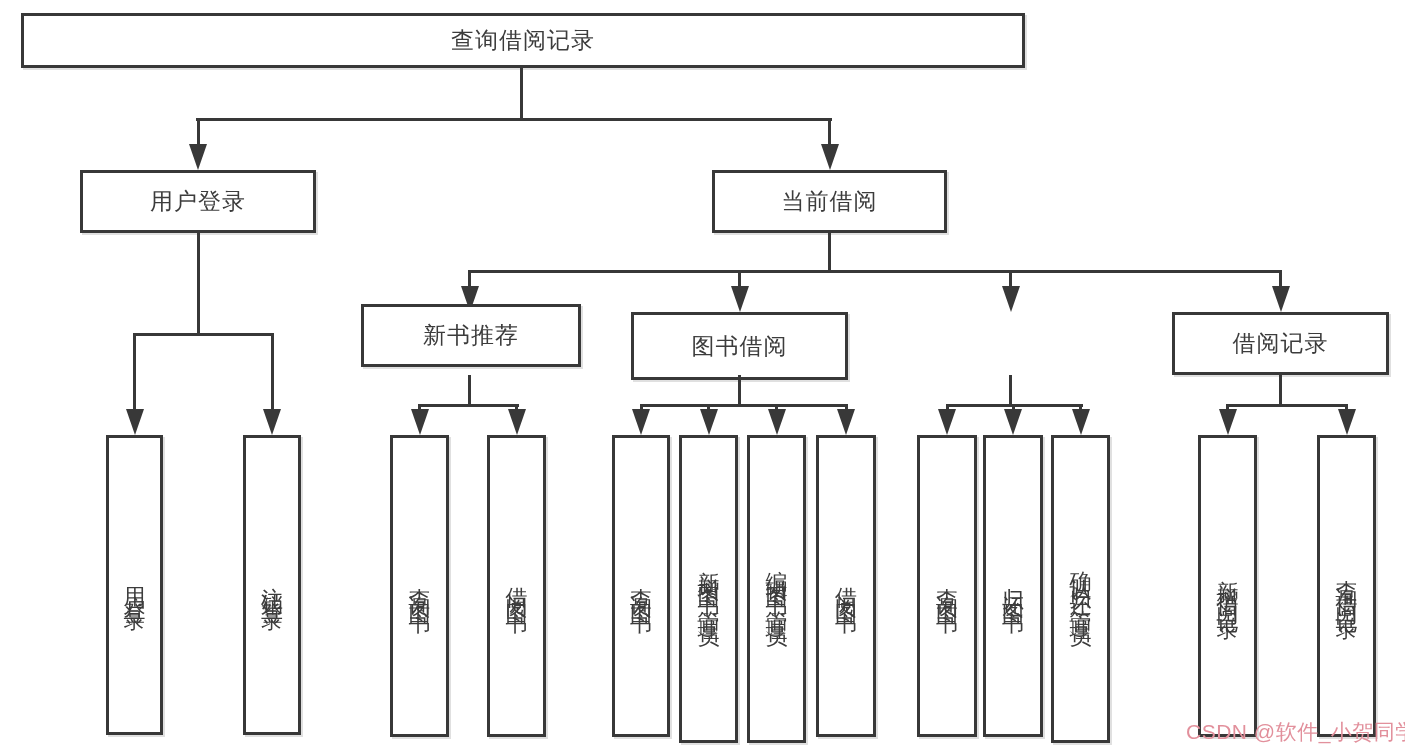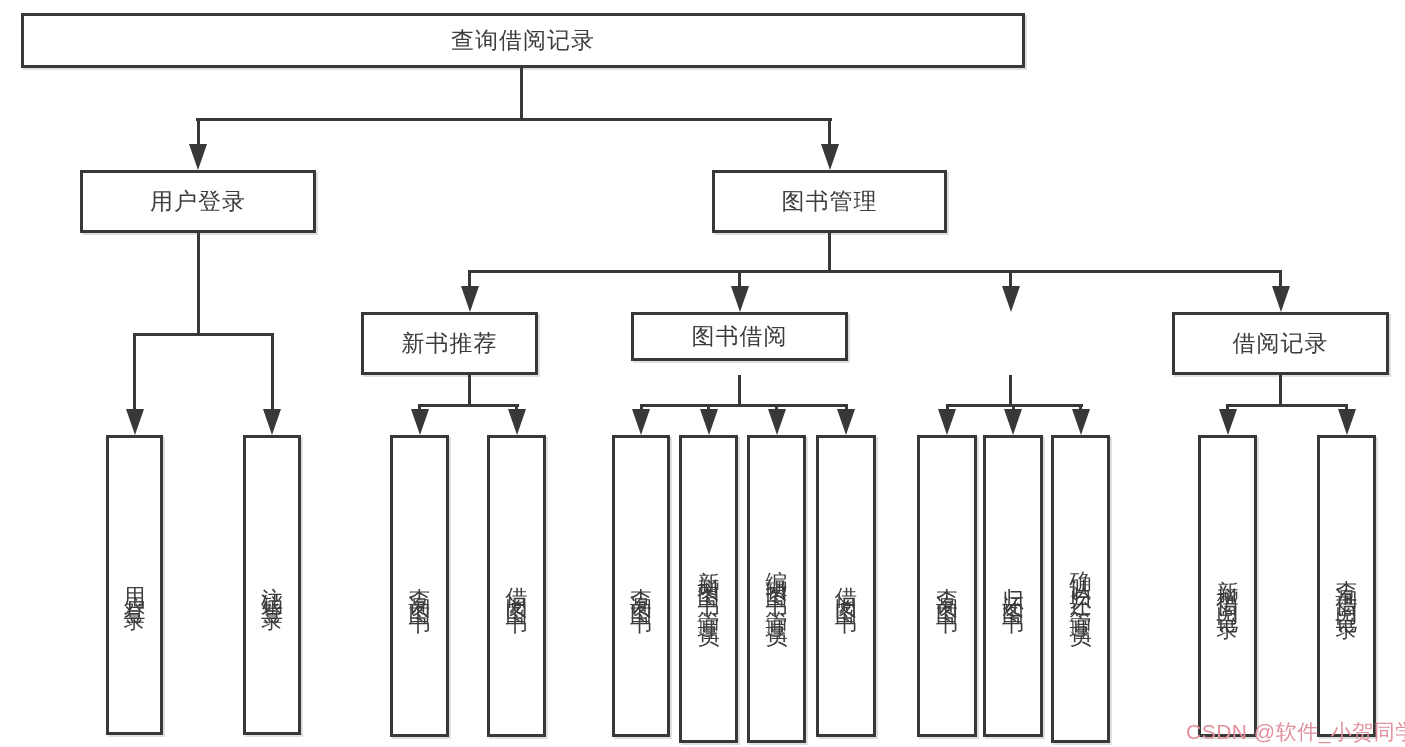--- a/index.html
+++ b/index.html
@@ -66,45 +66,45 @@
   <div class="hline" style="left:196px;top:118px;width:636px;"></div>
   <div class="vline" style="left:196.5px;top:118px;height:28px;"></div>
   <div class="arrow" style="left:189px;top:144px;"></div>
   <div class="vline" style="left:828px;top:118px;height:28px;"></div>
   <div class="arrow" style="left:820.5px;top:144px;"></div>
 
   <div class="box" style="left:80px;top:170px;width:236px;height:63px;">
     <span class="hlabel">用户登录</span>
   </div>
   <div class="box" style="left:712px;top:170px;width:235px;height:63px;">
-    <span class="hlabel">图书管理</span>
+    <span class="hlabel">当前借阅</span>
   </div>
 
   <div class="vline" style="left:196.5px;top:233px;height:103px;"></div>
   <div class="hline" style="left:133px;top:333px;width:141px;"></div>
   <div class="vline" style="left:133px;top:333px;height:78px;"></div>
   <div class="arrow" style="left:125.5px;top:409px;"></div>
   <div class="vline" style="left:270.5px;top:333px;height:78px;"></div>
   <div class="arrow" style="left:263px;top:409px;"></div>
 
   <div class="vline" style="left:828px;top:233px;height:40px;"></div>
   <div class="hline" style="left:468px;top:270px;width:814px;"></div>
   <div class="vline" style="left:468px;top:270px;height:18px;"></div>
   <div class="arrow" style="left:460.5px;top:286px;"></div>
   <div class="vline" style="left:738px;top:270px;height:18px;"></div>
   <div class="arrow" style="left:730.5px;top:286px;"></div>
   <div class="vline" style="left:1009px;top:270px;height:18px;"></div>
   <div class="arrow" style="left:1001.5px;top:286px;"></div>
   <div class="vline" style="left:1279px;top:270px;height:18px;"></div>
   <div class="arrow" style="left:1271.5px;top:286px;"></div>
 
-  <div class="box" style="left:361px;top:312px;width:177px;height:63px;">
+  <div class="box" style="left:361px;top:304px;width:220px;height:63px;">
     <span class="hlabel">新书推荐</span>
   </div>
-  <div class="box" style="left:631px;top:312px;width:217px;height:49px;">
+  <div class="box" style="left:631px;top:312px;width:217px;height:68px;">
     <span class="hlabel">图书借阅</span>
   </div>
   <div class="box" style="left:1172px;top:312px;width:217px;height:63px;">
     <span class="hlabel">借阅记录</span>
   </div>
 
   <div class="vline" style="left:468px;top:375px;height:31px;"></div>
   <div class="hline" style="left:418px;top:404px;width:101px;"></div>
   <div class="vline" style="left:418px;top:404px;height:9px;"></div>
   <div class="arrow" style="left:410.5px;top:409px;"></div>

